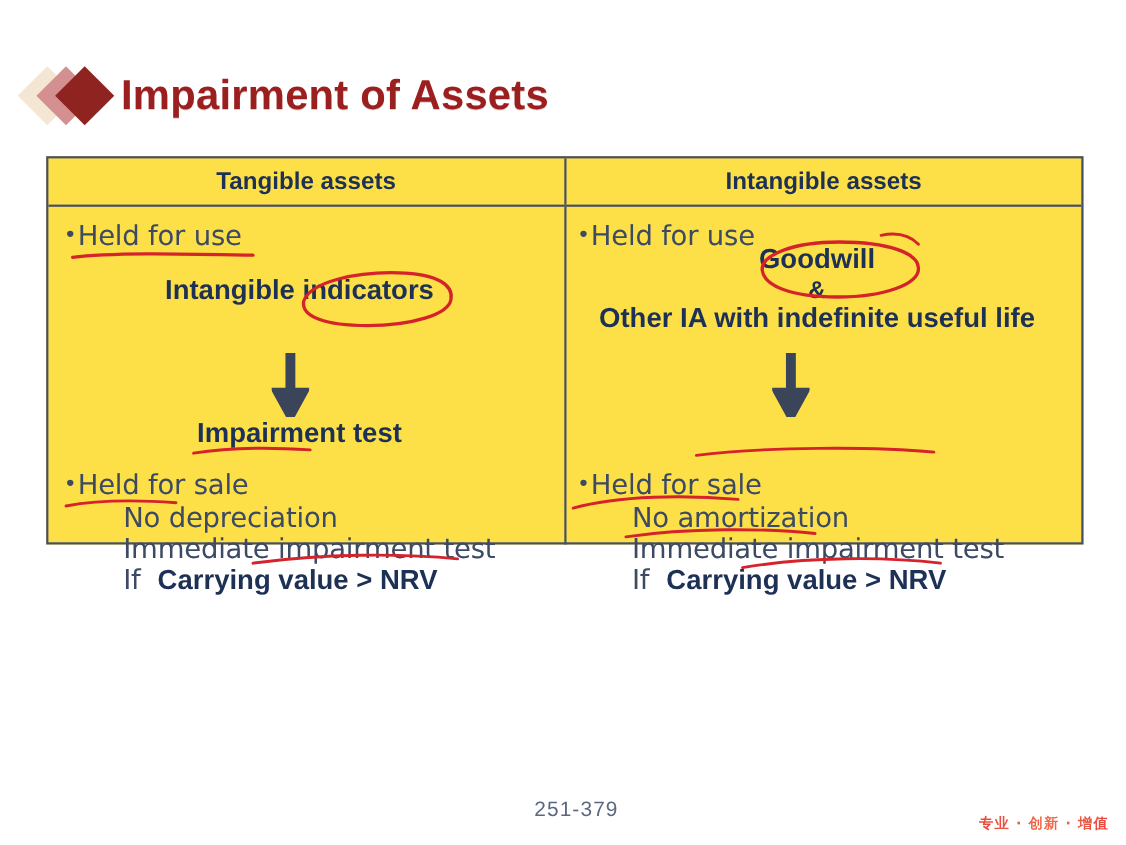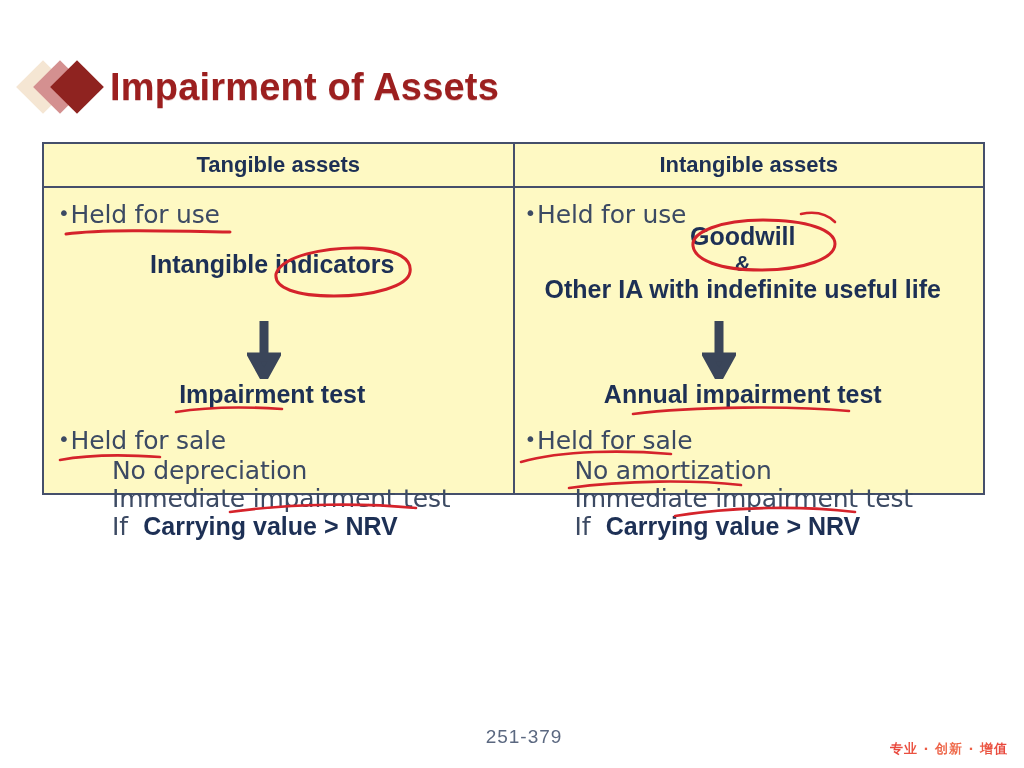--- a/index.html
+++ b/index.html
@@ -64,21 +64,21 @@
 
   
   .table-wrap {
     position: absolute;
     left: 42px;
     top: 142px;
     width: 943px;
     height: 353px;
     border: 2px solid #454f6b;
     box-sizing: border-box;
-    background: #fef9c3;
+    background: #fde047;
   }
   .thead {
     display: flex;
     height: 42px;
     border-bottom: 2px solid #454f6b;
   }
   .thead .th {
     flex: 1 1 0;
     display: flex;
     align-items: center;
@@ -281,23 +281,20 @@
         <div class="center-bold sm" style="top:63px;">&amp;</div>
 
         <div class="center-bold" style="top:87px;">Other IA with indefinite useful life</div>
 
         <div class="arrow" style="left:187px; top:133px;">
           <svg width="34" height="58" viewBox="0 0 34 58">
             <path d="M17 0 L17 40 M17 56 L6 36 L28 36 Z" stroke="#3a4559" stroke-width="9" fill="#3a4559" stroke-linejoin="miter"></path>
           </svg>
         </div>
 
-        <div class="center-bold" style="top:192px;">
-          <span>Annual impairment test</span>
-        </div>
 
         <div class="bullet-line" style="left:10px; top:238px;">
           <span class="dot">•</span><span>Held for sale</span>
         </div>
 
         <div class="sub-line" style="left:60px; top:268px;">No amortization</div>
 
         <div class="sub-line" style="left:60px; top:296px;">Immediate impairment  test</div>
 
         <div class="sub-line" style="left:60px; top:324px;">

